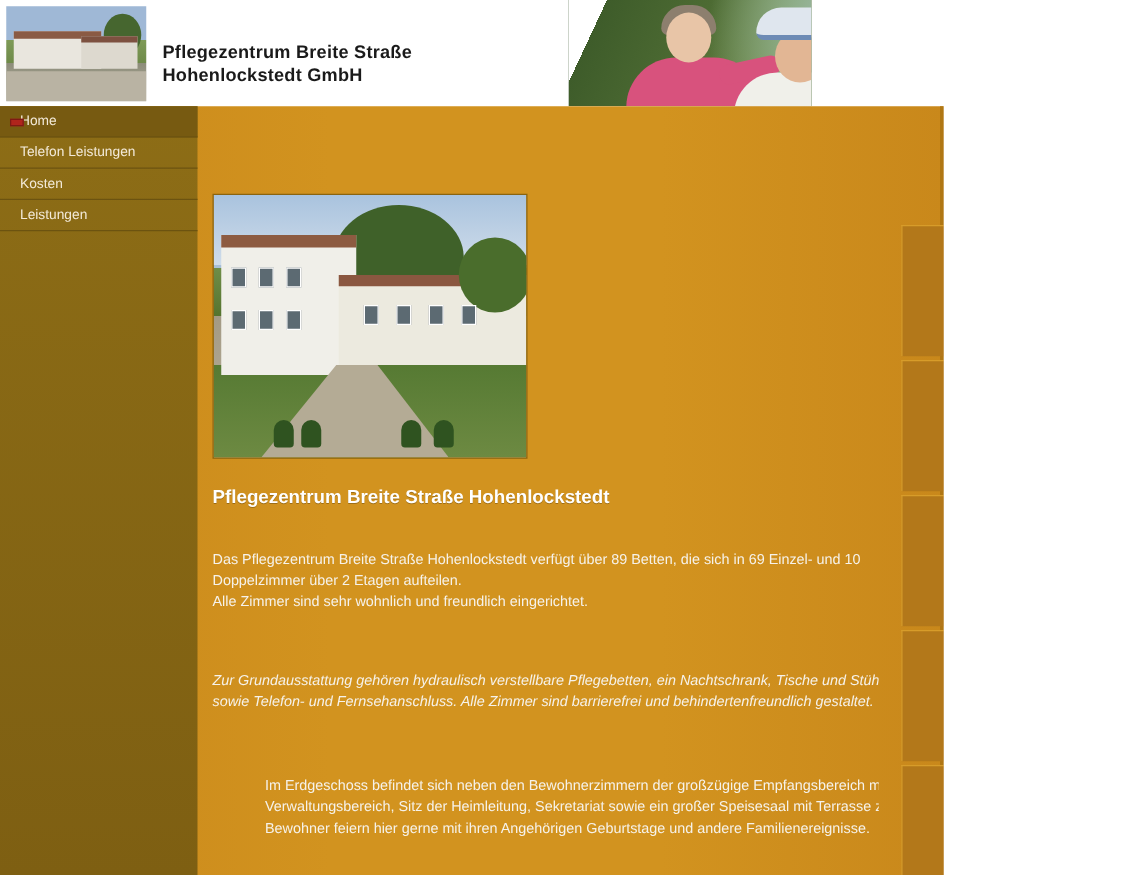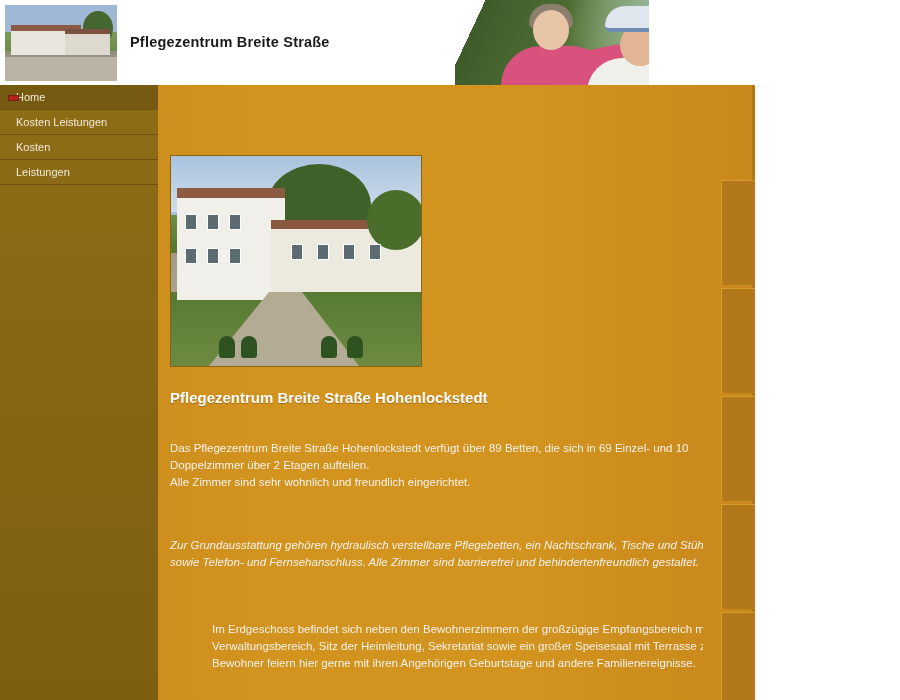--- a/index.html
+++ b/index.html
@@ -297,20 +297,21 @@
 
   <div id="header">
     <div id="header-photo-left">
       <div class="tree"></div>
       <div class="bldg"></div>
       <div class="bldg2"></div>
       <div class="path"></div>
     </div>
     <div id="header-title">
       <div>Pflegezentrum Breite Straße</div>
+      <div>Hohenlockstedt GmbH</div>
     </div>
     <div id="header-photo-right">
       <div class="bg"></div>
       <div class="person-a-body"></div>
       <div class="arm"></div>
       <div class="person-a-hair"></div>
       <div class="person-a-head"></div>
       <div class="person-b-body"></div>
       <div class="person-b-head"></div>
       <div class="person-b-hat"></div>
@@ -322,21 +323,21 @@
 
   <div id="content-wrap"></div>
 
   <nav id="sidebar">
     <div class="nav-item active">
       <span class="nav-bullet"></span>
       <span>Home</span>
     </div>
     <div class="nav-item">
       
-      <span>Kosten Leistungen</span>
+      <span>Telefon Leistungen</span>
     </div>
     <div class="nav-item">
       
       <span>Kosten</span>
     </div>
     <div class="nav-item">
       
       <span>Leistungen</span>
     </div>
   </nav>

